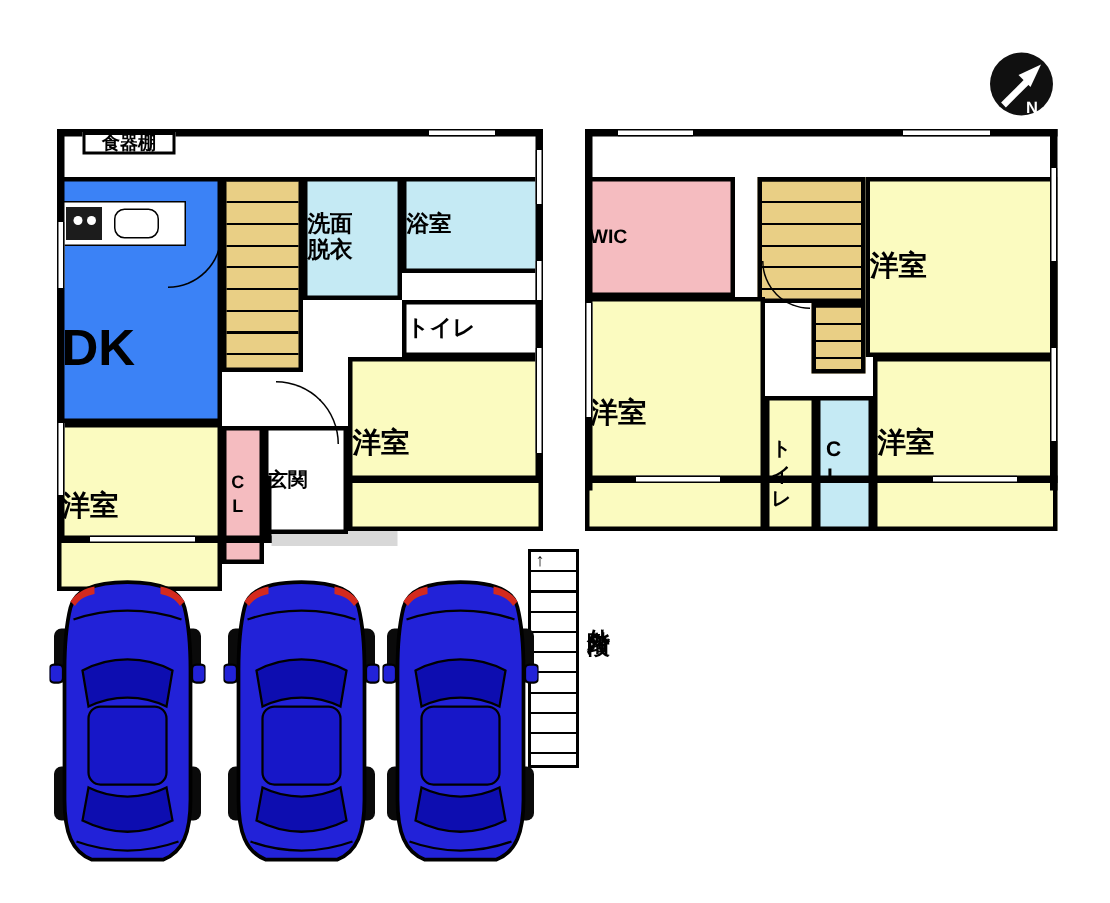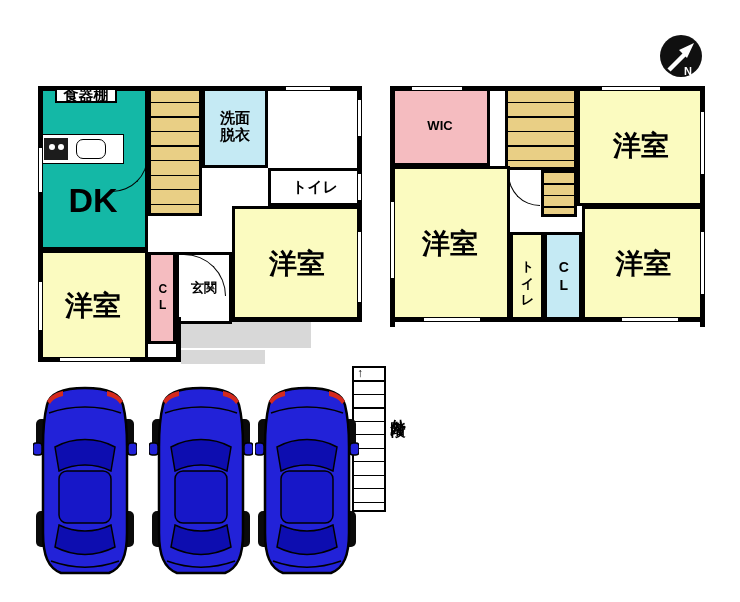--- a/index.html
+++ b/index.html
@@ -1,61 +1,64 @@
 <!DOCTYPE html>
 <html><head>
 <meta charset="utf-8">
 <style>
   html,body{margin:0;padding:0;background:#fff;}
   .canvas{position:relative;width:740px;height:602px;background:#fff;overflow:hidden;
           font-family:"Liberation Sans","DejaVu Sans",sans-serif;color:#000;}
   .abs{position:absolute;box-sizing:border-box;}
   .floor-title{position:absolute;font-size:37px;font-weight:bold;letter-spacing:1px;}
   .room{position:absolute;box-sizing:border-box;border:3px solid #000;display:flex;
-        align-items:center;justify-content:center;font-weight:bold;z-index:10;background:#fff;}
+        align-items:center;font-weight:bold;z-index:10;background:#fff;margin-top:32px;}
   .detail{position:absolute;box-sizing:border-box;z-index:12;}
   .wall{position:absolute;background:#000;z-index:20;}
   .win-h{position:absolute;background:#fff;border-top:1.4px solid #000;border-bottom:1.4px solid #000;box-sizing:border-box;z-index:25;}
   .win-v{position:absolute;background:#fff;border-left:1.4px solid #000;border-right:1.4px solid #000;box-sizing:border-box;z-index:25;}
   .treads{background-image:repeating-linear-gradient(to bottom,transparent 0,transparent 13px,#000 13px,#000 14.5px);}
   .treads-fine{background-image:repeating-linear-gradient(to bottom,transparent 0,transparent 10px,#000 10px,#000 11.5px);}
   .arc{position:absolute;box-sizing:border-box;z-index:13;background:transparent;}
   .porch{position:absolute;z-index:4;}
   .lbl{white-space:pre-line;text-align:center;line-height:1.12;}
   .vert{writing-mode:vertical-rl;text-orientation:upright;letter-spacing:2px;}
-  .fz34{font-size:34px;} .fz21{font-size:28px;} .fz17{font-size:13px;}
+  .fz34{font-size:34px;} .fz21{font-size:19px;} .fz17{font-size:13px;}
   .fz15{font-size:15px;} .fz14{font-size:14px;} .fz13{font-size:13px;}
-  .fz12{font-size:12px;} .fz9{font-size:15px;}
+  .fz12{font-size:12px;} .fz9{font-size:12px;}
   .ladder{position:absolute;box-sizing:border-box;border:2px solid #000;background-color:#fff;
           background-image:repeating-linear-gradient(to bottom,transparent 0,transparent 12px,#000 12px,#000 13.5px);z-index:10;}
   .car-svg{position:absolute;z-index:10;}
 </style>
 </head>
 <body>
 
 <div class="canvas">
 
 
   <svg class="abs" style="left:656px;top:31px;z-index:10" width="50" height="50" viewBox="0 0 50 50">
     <circle cx="25" cy="25" r="21" fill="#101010"></circle>
     <path d="M13,39 L29,23" stroke="#ffffff" stroke-width="4.5"></path>
     <polygon points="38,12 23,19 31,27" fill="#ffffff"></polygon>
     <text x="28" y="44" fill="#ffffff" font-size="11" font-weight="bold">N</text>
   </svg>
 
   <div class="porch" style="left: 181px; top: 322px; width: 130px; height: 26px; background-color: rgb(216, 216, 216);"></div>
   <div class="porch" style="left: 181px; top: 348px; width: 84px; height: 16px; border-top: 2px solid rgb(255, 255, 255); box-sizing: border-box; background-color: rgb(216, 216, 216);"></div>
 
-  <div class="room" style="left: 38px; top: 86px; width: 110px; height: 164px; align-items: flex-end; padding-bottom: 28px; background-color: #14b8a6;">
+  <div class="room" style="left: 38px; top: 86px; width: 110px; height: 164px; align-items: flex-end; padding-bottom: 28px; background-color: #3b82f6;">
     <span class="lbl fz34">DK</span>
   </div>
   <div class="room treads" style="left: 148px; top: 86px; width: 54px; height: 130px; background-color: rgb(233, 207, 133);"></div>
   <div class="room" style="left: 202px; top: 86px; width: 66px; height: 82px; background-color: rgb(197, 234, 244);">
     <span class="lbl fz15">洗面
 脱衣</span>
+  </div>
+  <div class="room" style="left: 268px; top: 86px; width: 94px; height: 64px; background-color: rgb(197, 234, 244);">
+    <span class="lbl fz15">浴室</span>
   </div>
   <div class="room" style="left:268px;top:168px;width:94px;height:38px;background:#fff">
     <span class="lbl fz15">トイレ</span>
   </div>
   <div class="room" style="left: 232px; top: 206px; width: 130px; height: 116px; background-color: rgb(251, 251, 192);">
     <span class="lbl fz21">洋室</span>
   </div>
   <div class="room" style="left:176px;top:252px;width:56px;height:72px;background:#fff">
     <span class="lbl fz17">玄関</span>
   </div>

